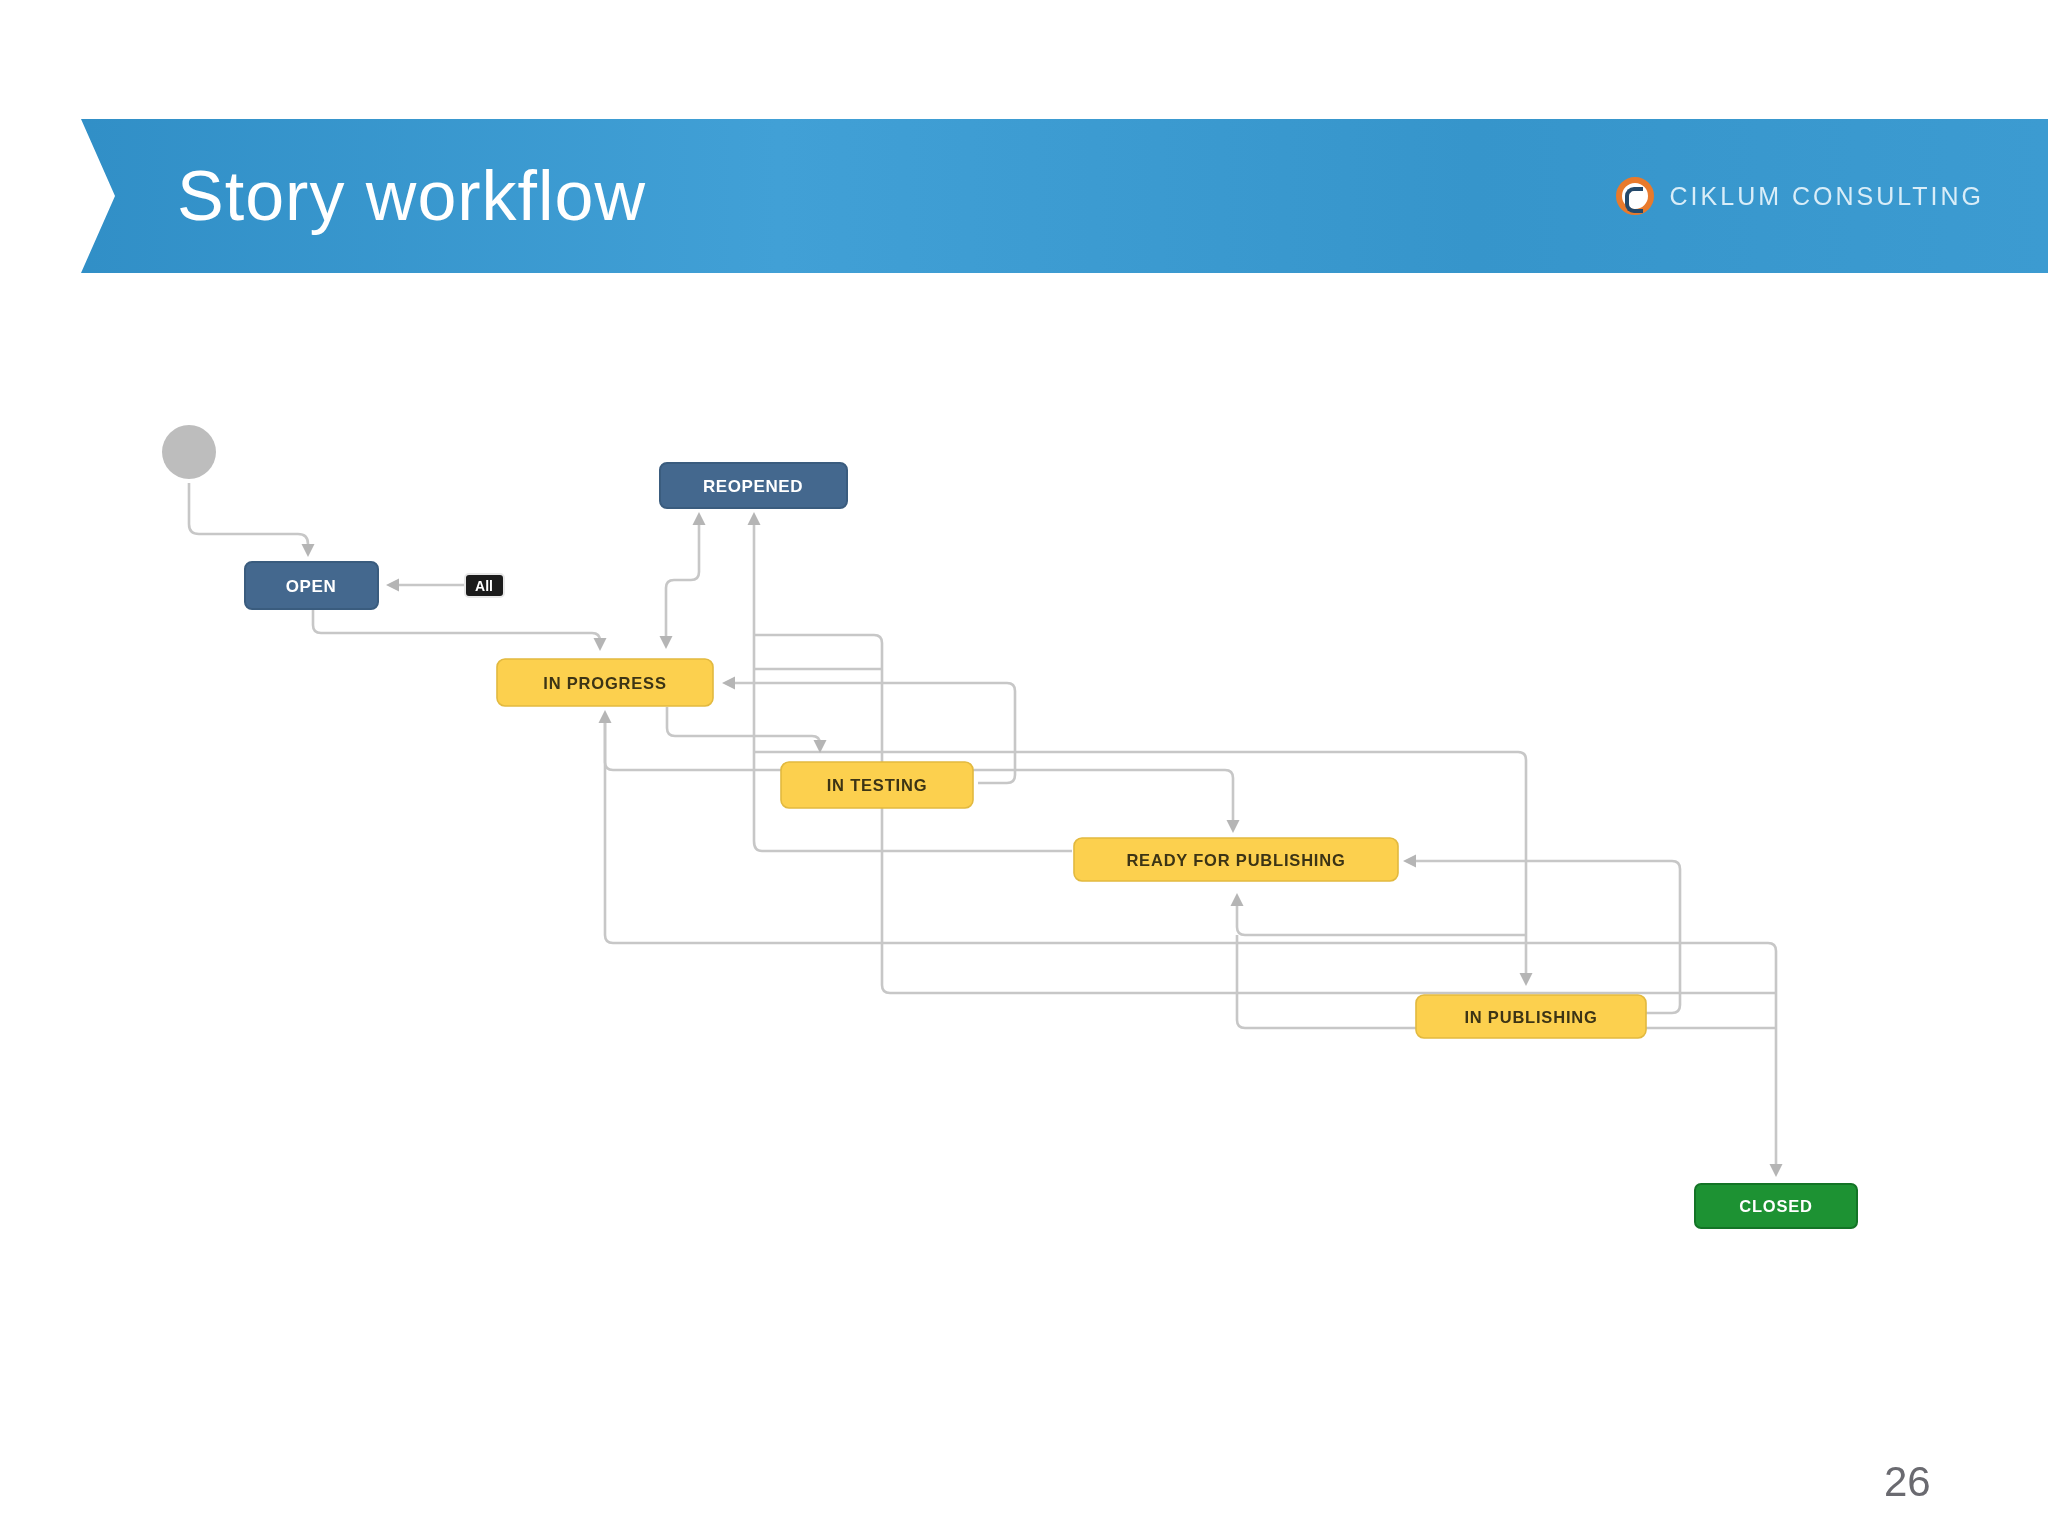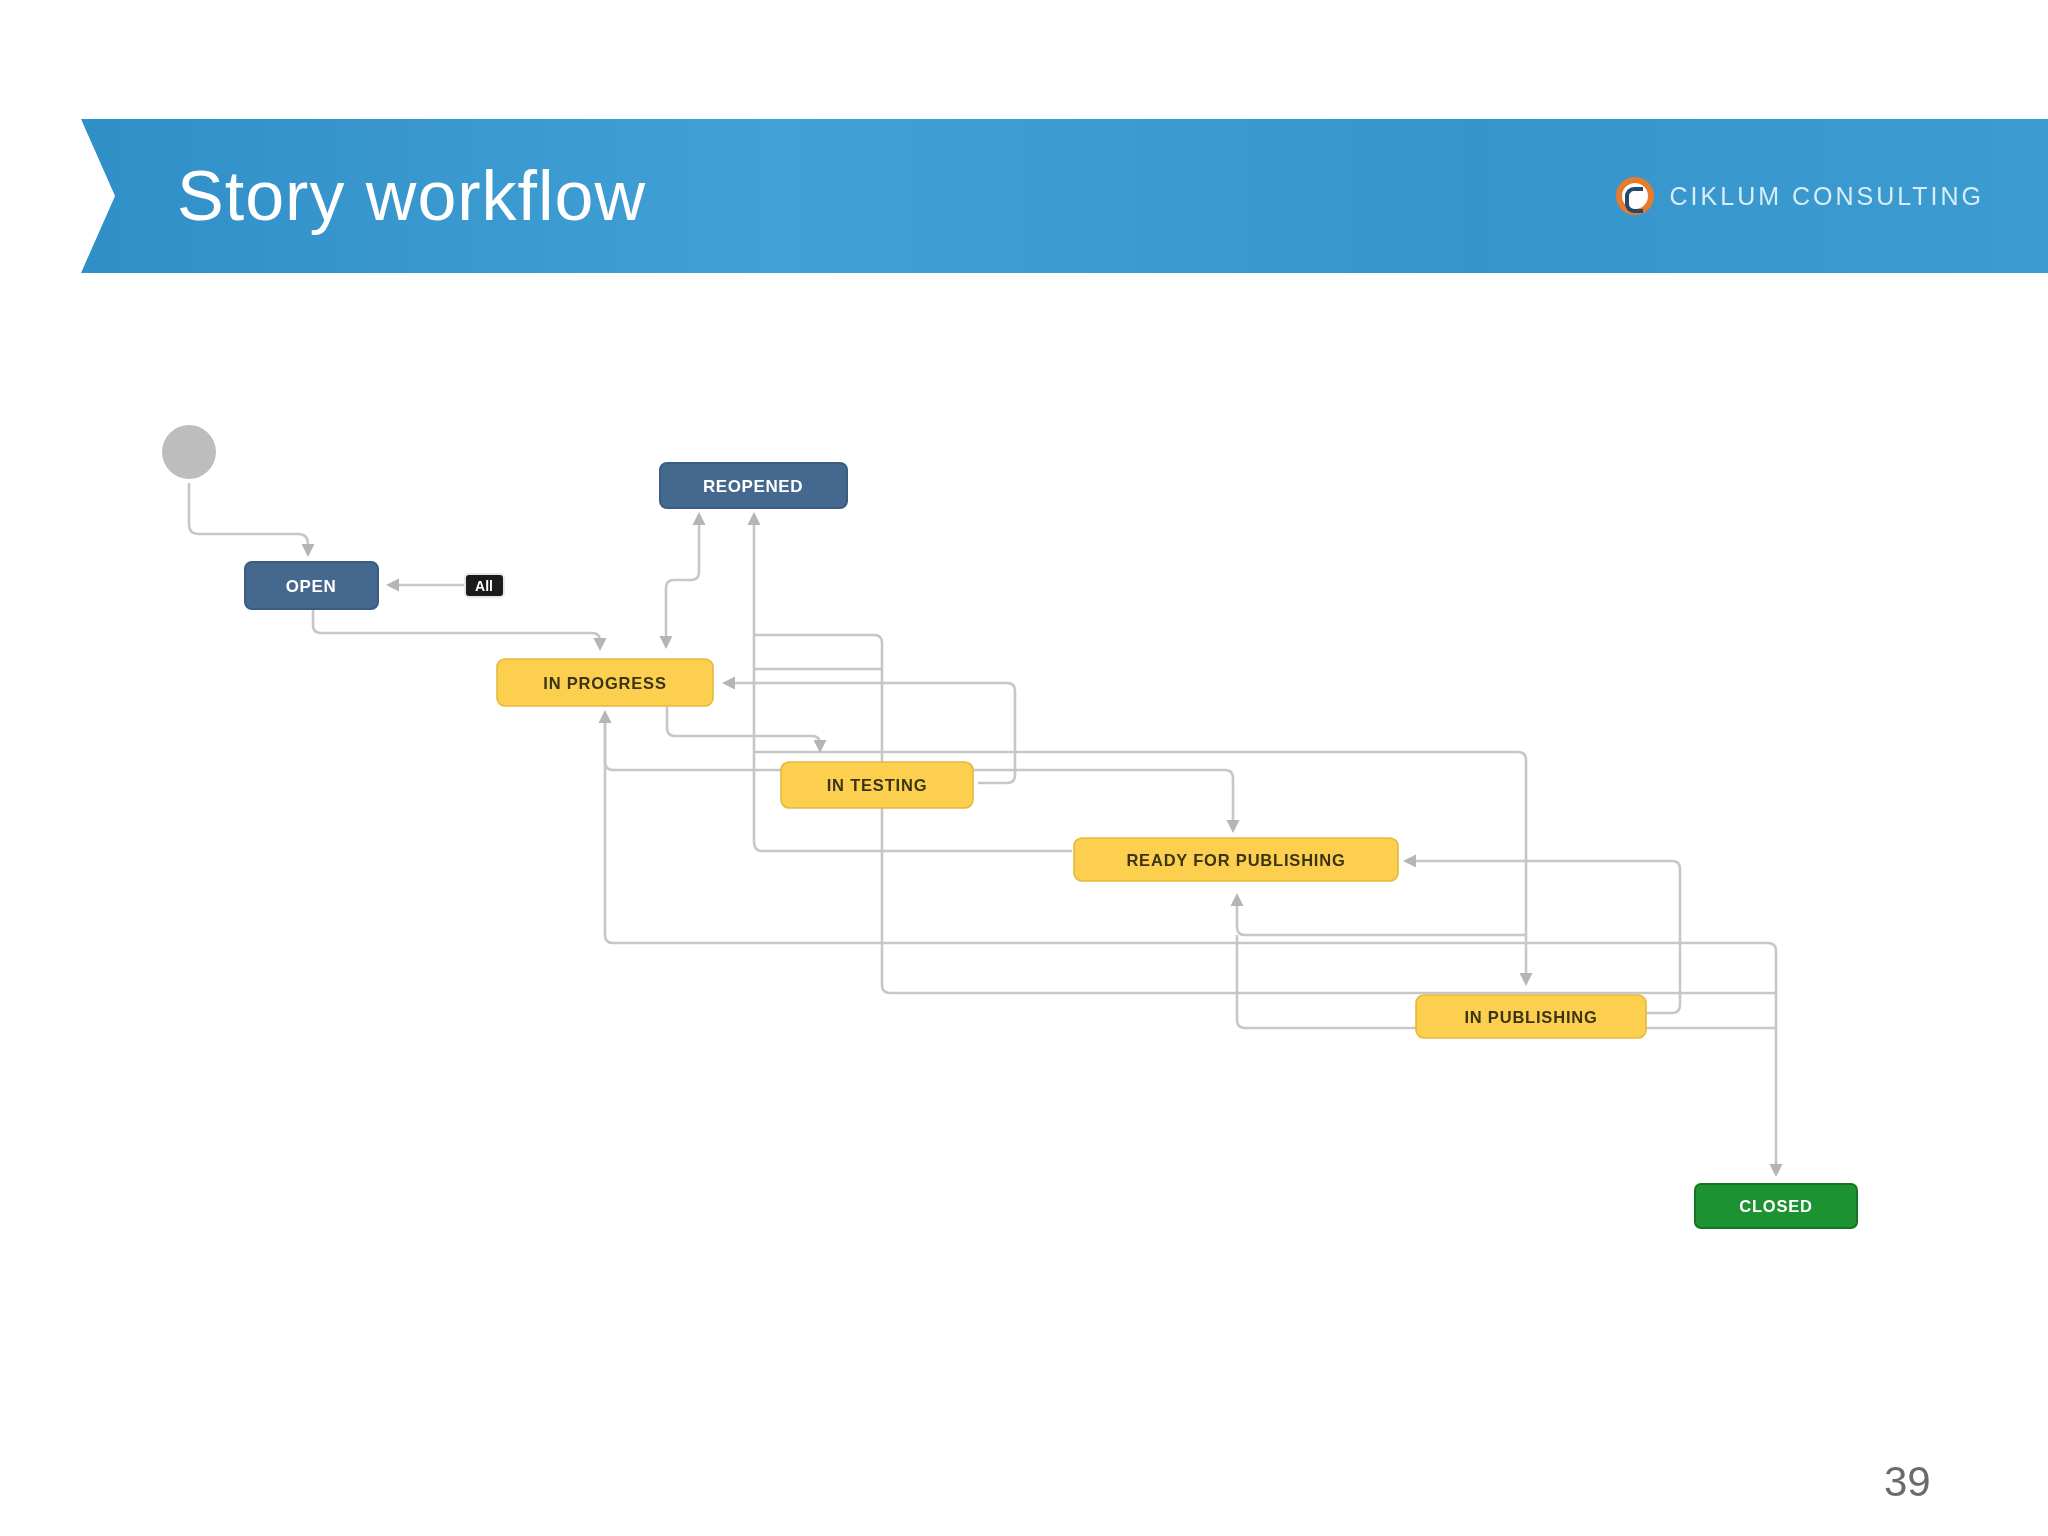--- a/index.html
+++ b/index.html
@@ -142,15 +142,15 @@
       <path class="ah" d="M747.5,525 L760.5,525 L754,512 Z"></path>
       <path class="ah" d="M598.5,723 L611.5,723 L605,710 Z"></path>
       <path class="ah" d="M1230.5,906 L1243.5,906 L1237,893 Z"></path>
 
       <path class="ah" d="M399,578.5 L399,591.5 L386,585 Z"></path>
       <path class="ah" d="M735,676.5 L735,689.5 L722,683 Z"></path>
       <path class="ah" d="M1416,854.5 L1416,867.5 L1403,861 Z"></path>
     </g>
   </svg>
 
-  <div id="page-number">39</div>
+  <div id="page-number">26</div>
 
 </div>
 
 </body></html>

